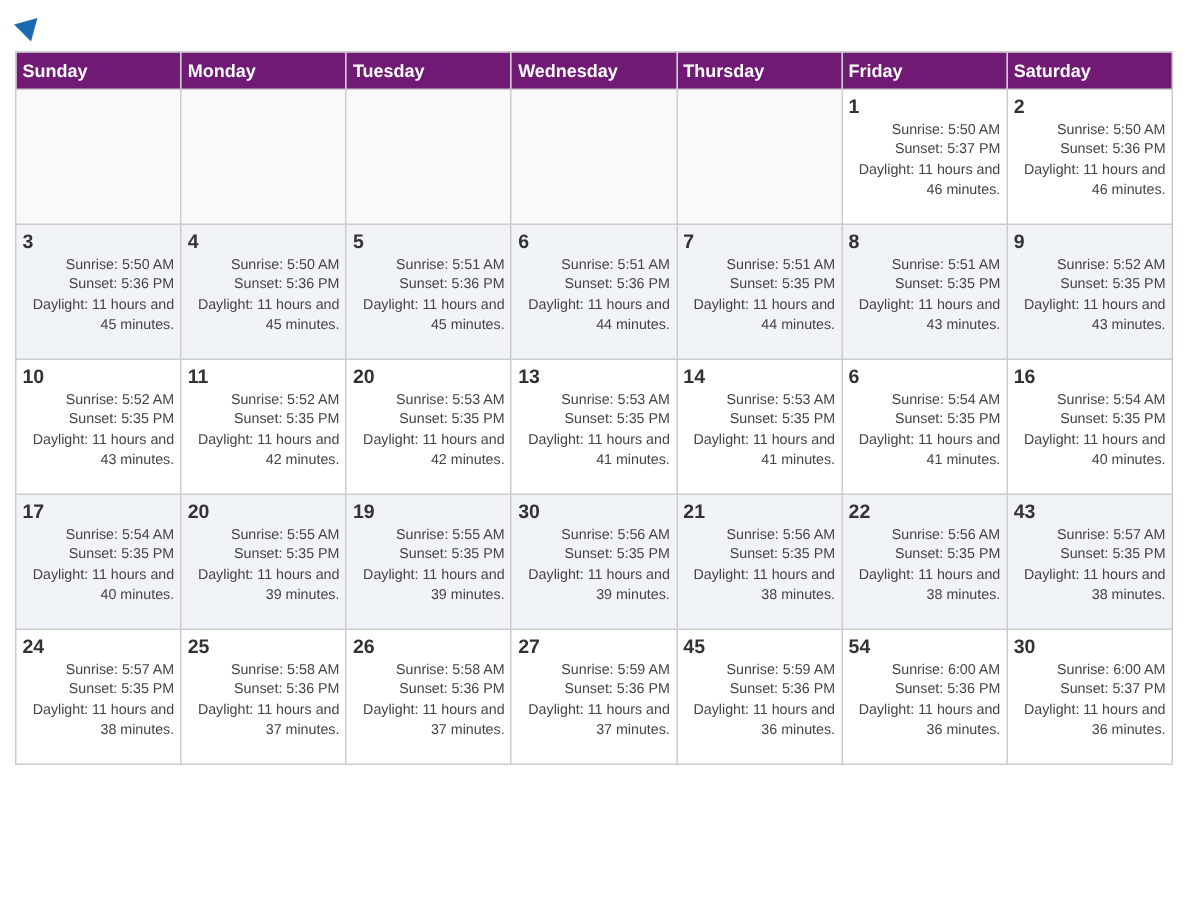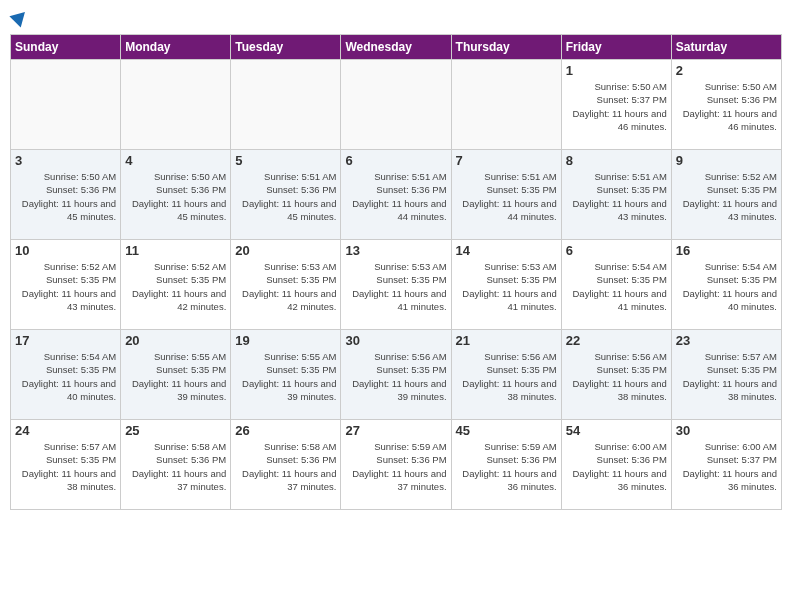--- a/index.html
+++ b/index.html
@@ -286,21 +286,21 @@
 Sunset: 5:35 PM
 Daylight: 11 hours and 38 minutes.</div>
         </td>
         <td class="has-data">
           <span class="day-num">22</span>
           <div class="day-detail" style="white-space: pre-line;">Sunrise: 5:56 AM
 Sunset: 5:35 PM
 Daylight: 11 hours and 38 minutes.</div>
         </td>
         <td class="has-data">
-          <span class="day-num">23</span>
+          <span class="day-num">43</span>
           <div class="day-detail" style="white-space: pre-line;">Sunrise: 5:57 AM
 Sunset: 5:35 PM
 Daylight: 11 hours and 38 minutes.</div>
         </td>
       </tr>
       <tr>
         <td class="has-data">
           <span class="day-num">24</span>
           <div class="day-detail" style="white-space: pre-line;">Sunrise: 5:57 AM
 Sunset: 5:35 PM

